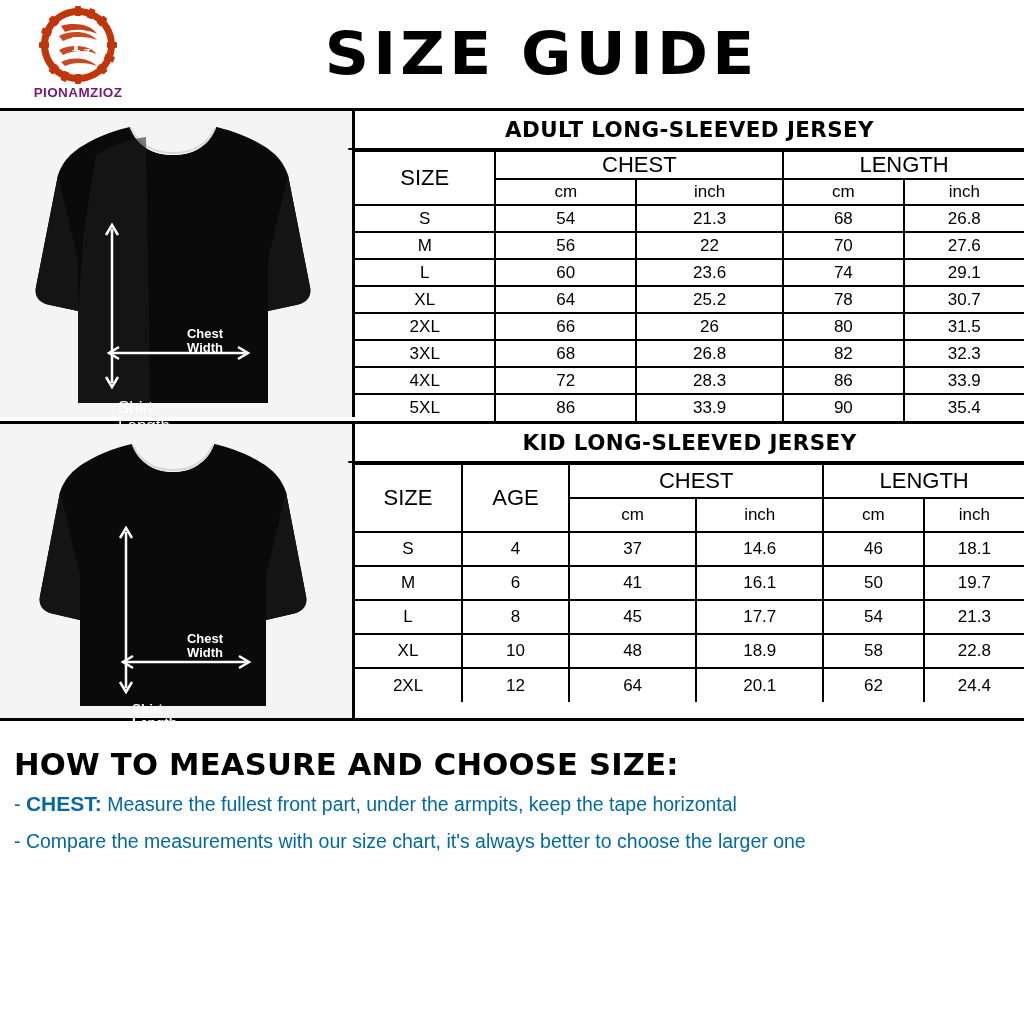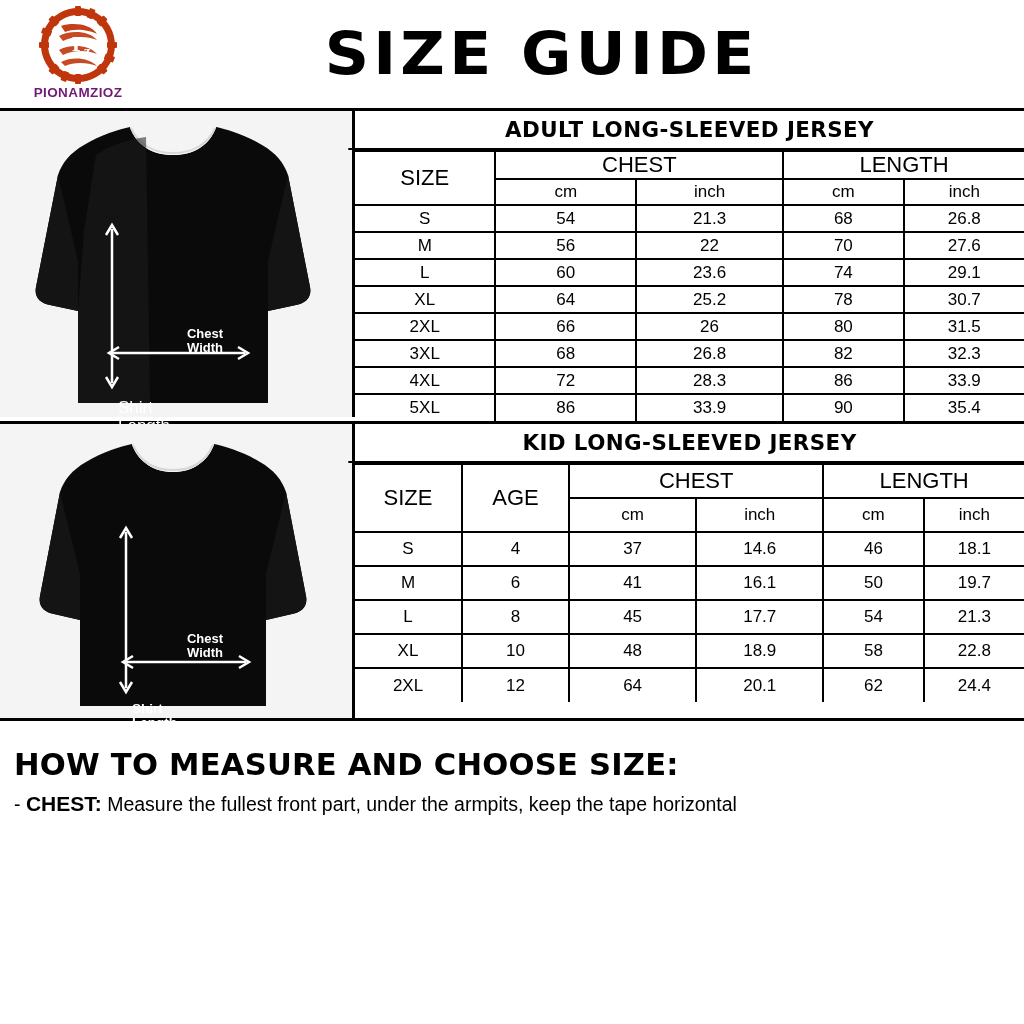--- a/index.html
+++ b/index.html
@@ -145,21 +145,21 @@
     font-size: 30px;
     letter-spacing: 0.2px;
     color: #000;
     transform: scaleX(1.02);
     transform-origin: left center;
   }
   .measure p {
     margin: 0 0 14px 0;
     font-family: "Liberation Sans", sans-serif;
     font-size: 19.5px;
-    color: #000000;
+    color: #0369a1;
     line-height: 1.15;
   }
   .measure p .lead {
     font-weight: bold;
     font-size: 21px;
   }
   .measure p.alert {
     color: #e21b0c;
     font-weight: bold;
     font-size: 23px;
@@ -426,16 +426,20 @@
 
   <div class="measure">
     <h2>HOW TO MEASURE AND CHOOSE SIZE:</h2>
 
     <p>
       <span>-</span>
       <span class="lead">CHEST:</span><span> Measure the fullest front part, under the armpits, keep the tape horizontal</span>
     </p>
 
 
+    <p>
+      <span>-</span>
+      <span>Compare the measurements with our size chart, it's always better to choose the larger one</span>
+    </p>
 
   </div>
 
 </div>
 
 </body></html>

